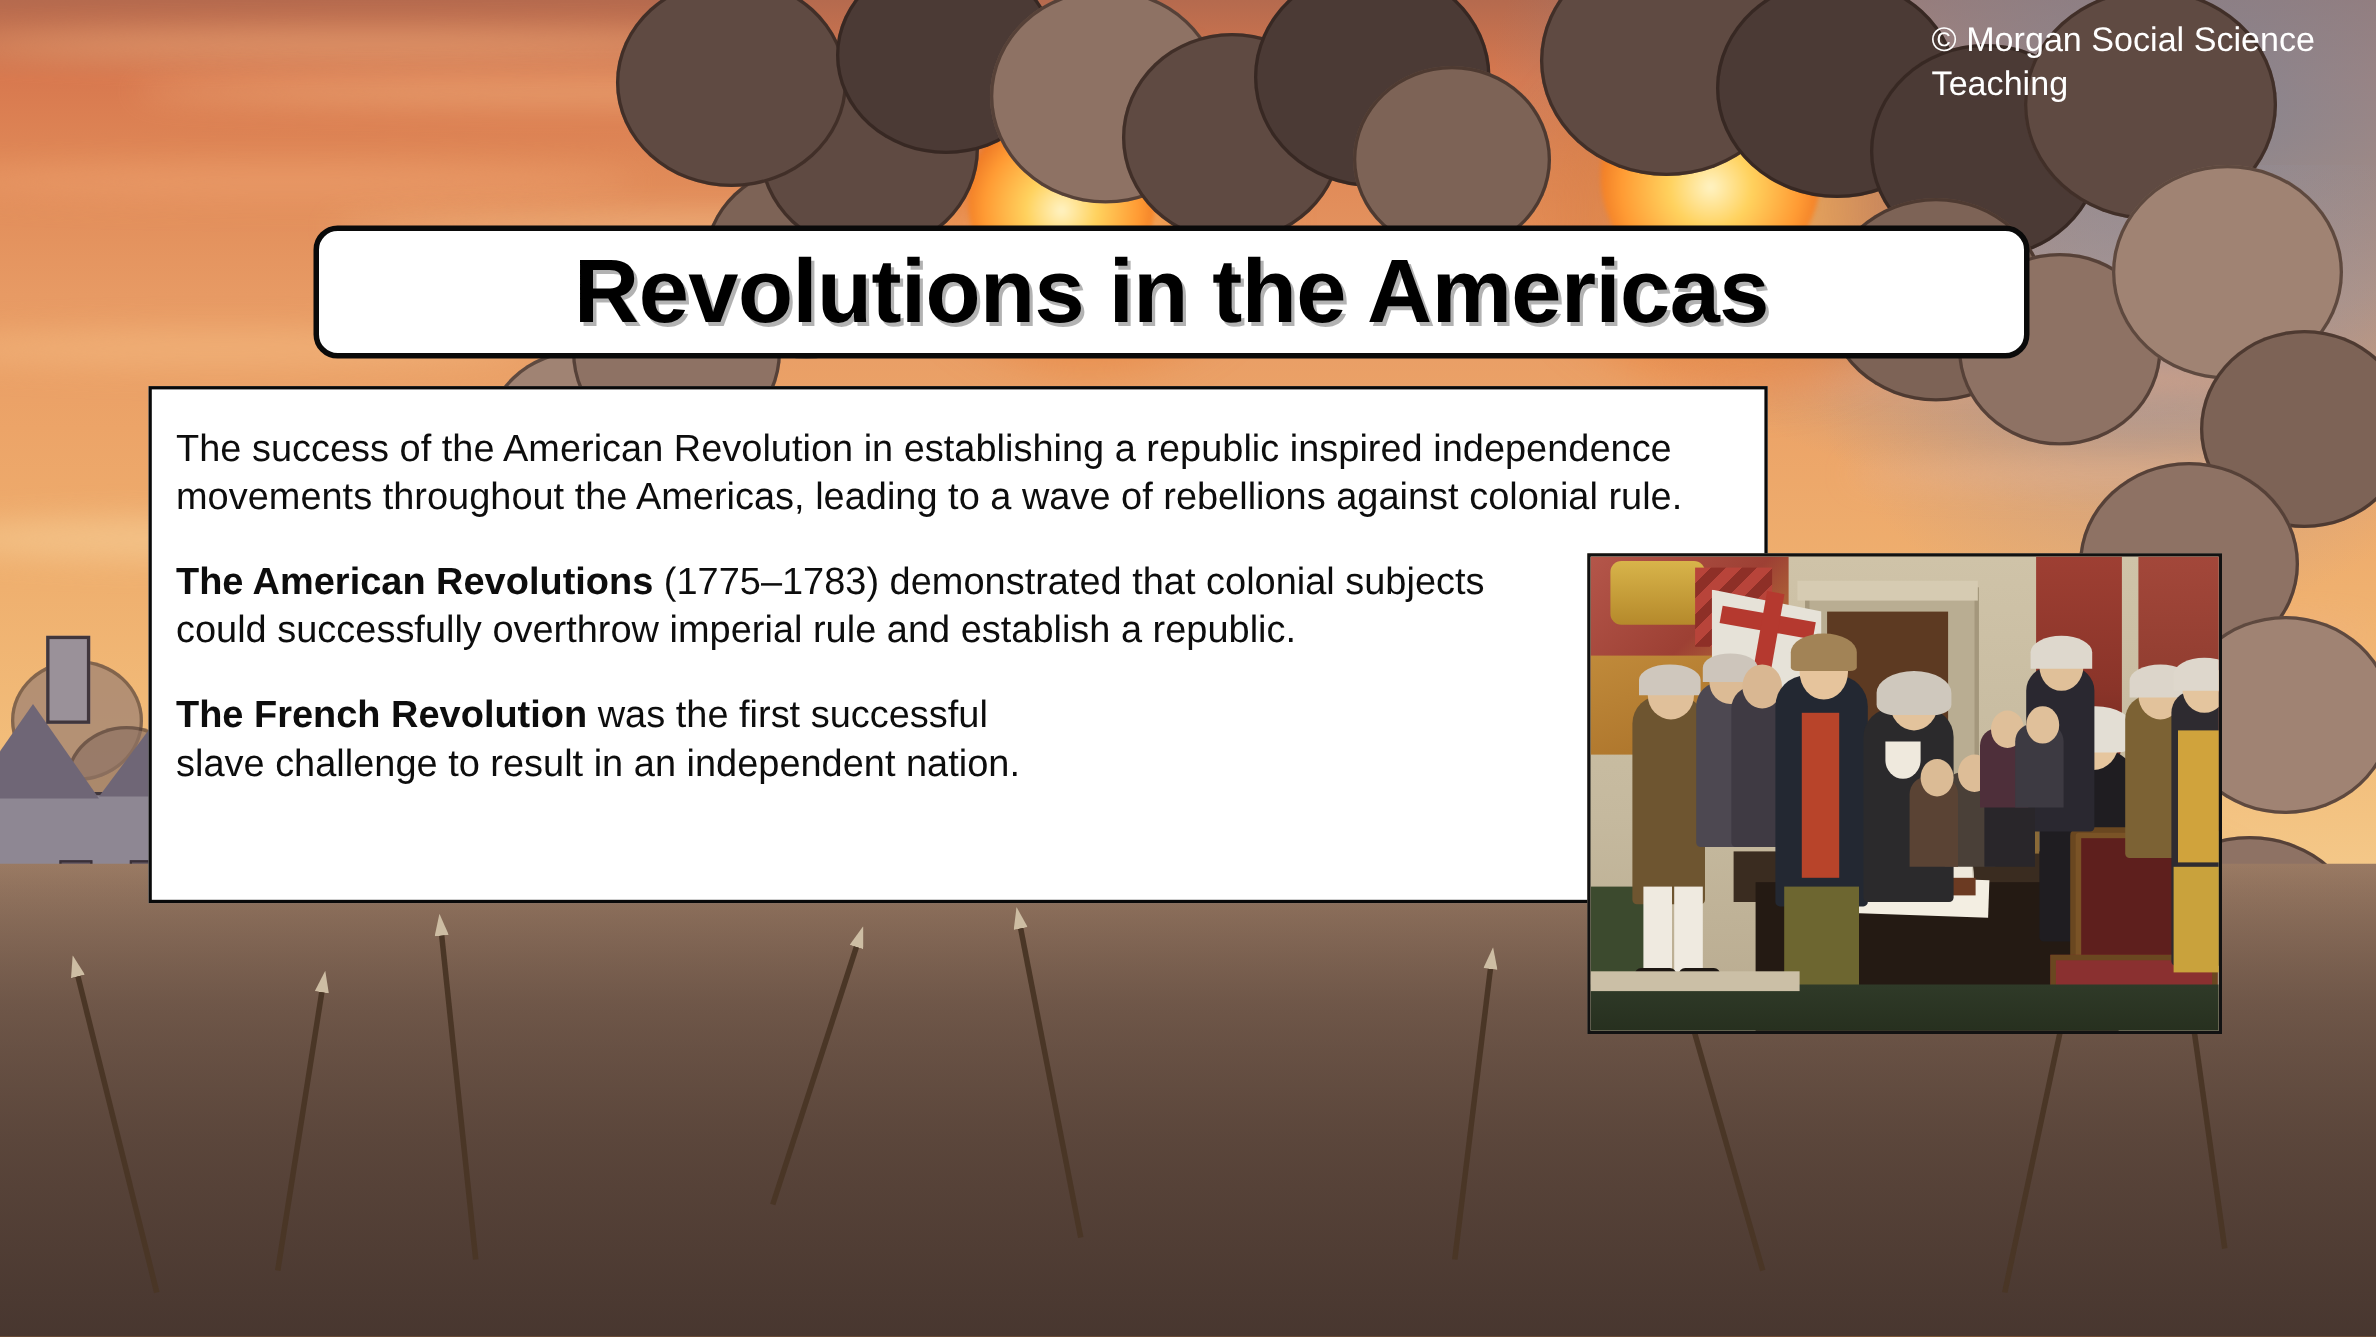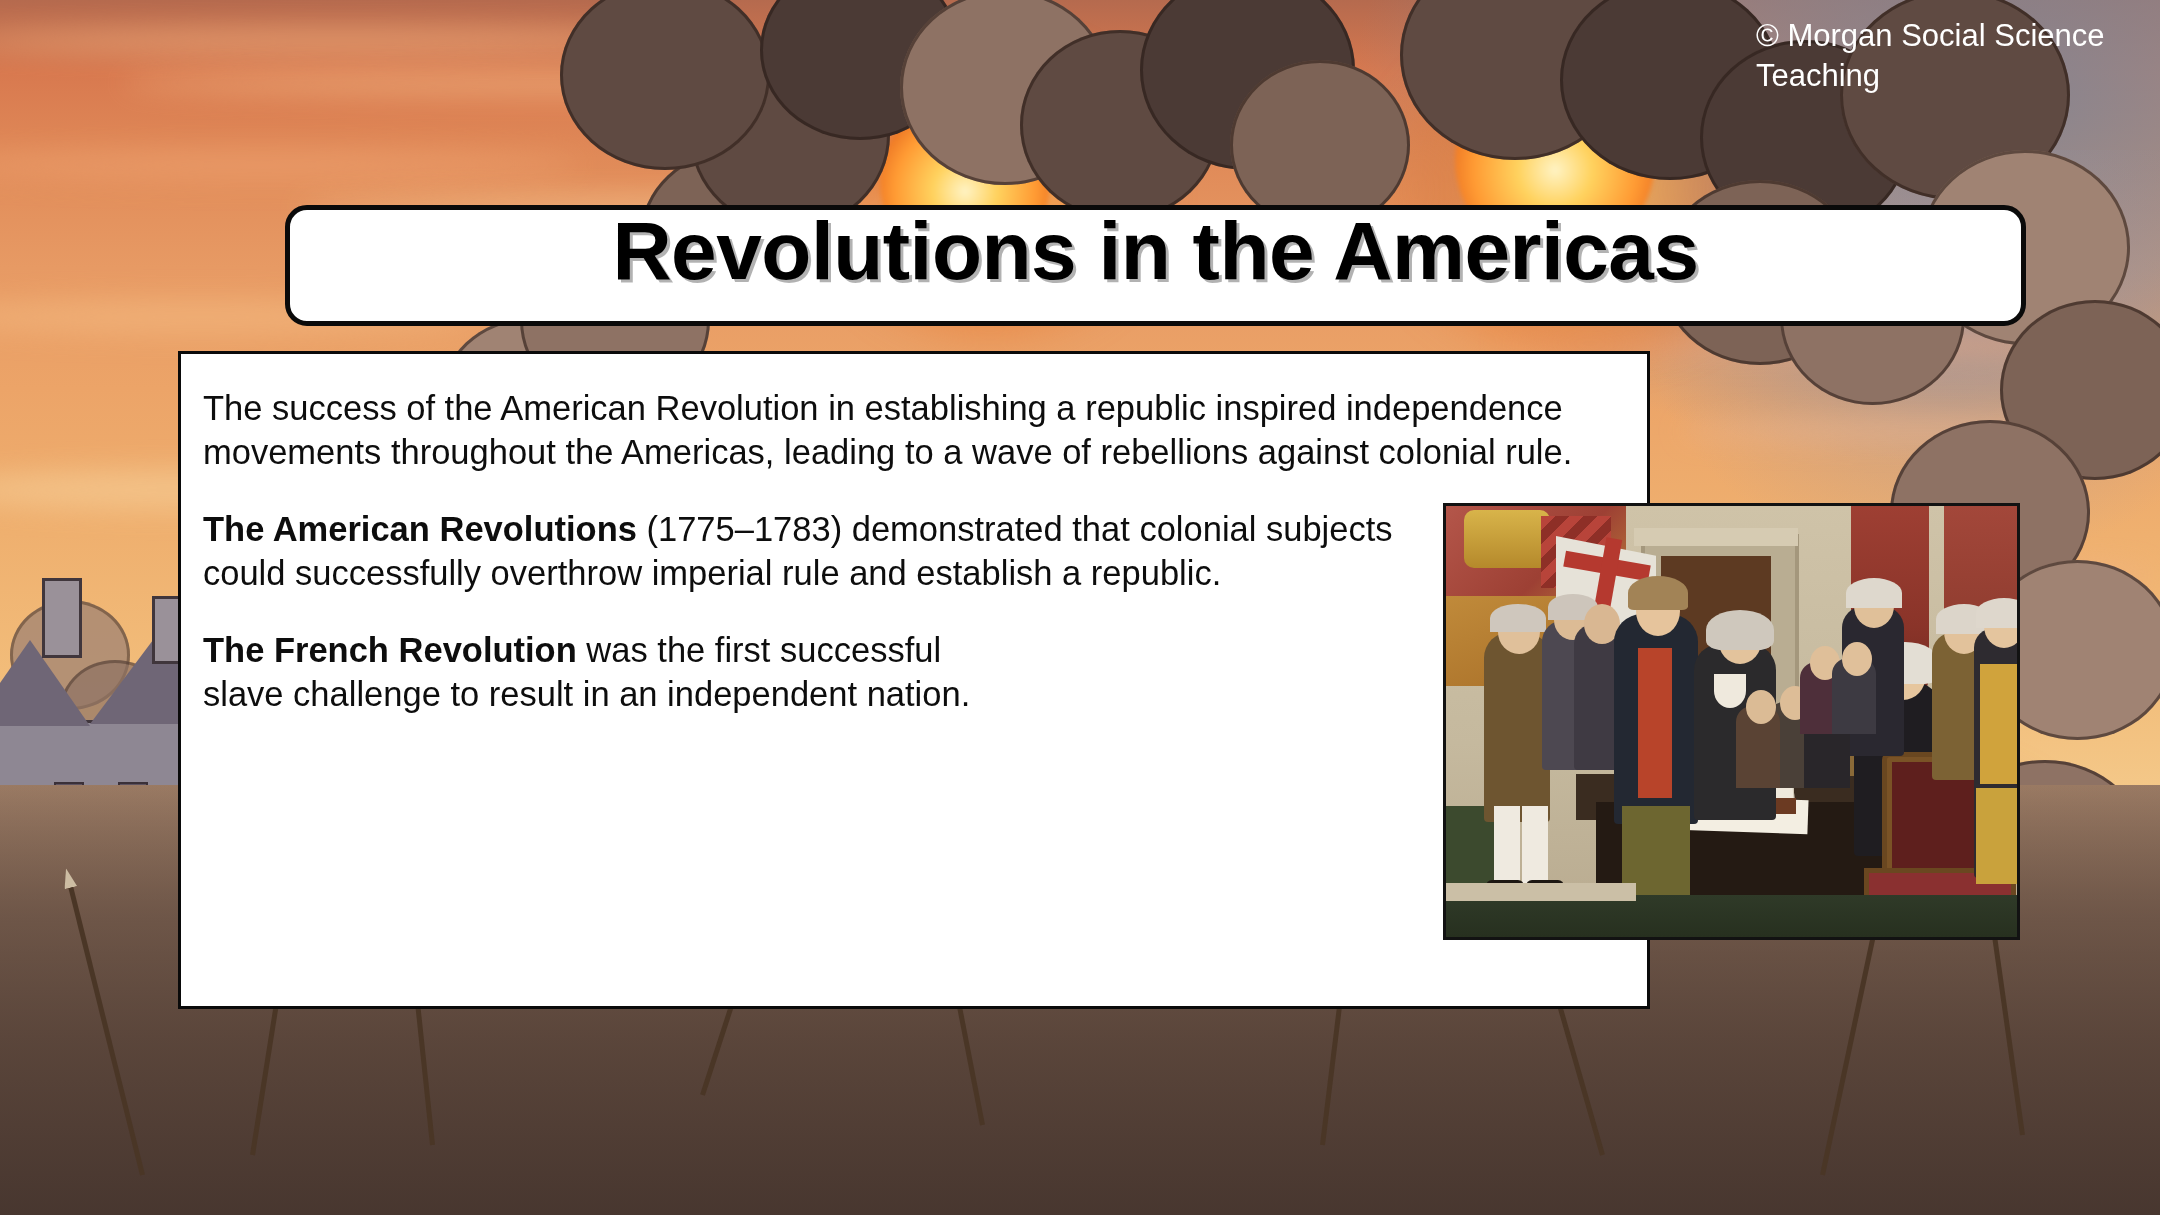--- a/index.html
+++ b/index.html
@@ -160,51 +160,51 @@
     width: 13px; height: 20px;
     background: #cdbda3;
     clip-path: polygon(50% 0, 100% 100%, 0 100%);
   }
 
   
   .title-card {
     position: absolute;
     left: 285px;
     top: 205px;
-    width: 1741px;
+    width: 1560px;
     height: 121px;
     background: #ffffff;
     border: 5px solid #0a0a0a;
     border-radius: 22px;
     display: flex;
+    align-items: center;
     justify-content: center;
     box-sizing: border-box;
   }
   .title-text {
     font-family: "Liberation Sans", sans-serif;
     font-weight: bold;
     font-size: 82px;
     line-height: 1;
     letter-spacing: -0.5px;
     color: #000;
     white-space: nowrap;
     text-shadow: 3px 3px 0 rgba(0,0,0,0.30);
   }
 
   .body-card {
     position: absolute;
     left: 135px;
     top: 351px;
     width: 1472px;
-    height: 658px;
+    height: 470px;
     background: #ffffff;
     border: 3px solid #0a0a0a;
     box-sizing: border-box;
     padding: 32px 30px 12px 22px;
-    margin-left: 43px;
   }
   .para {
     font-size: 34.5px;
     line-height: 44px;
     color: #0d0d0d;
     margin: 0 0 33px 0;
     white-space: pre-line;
   }
   .para:last-child { margin-bottom: 0; }
   .para b { font-weight: bold; }

